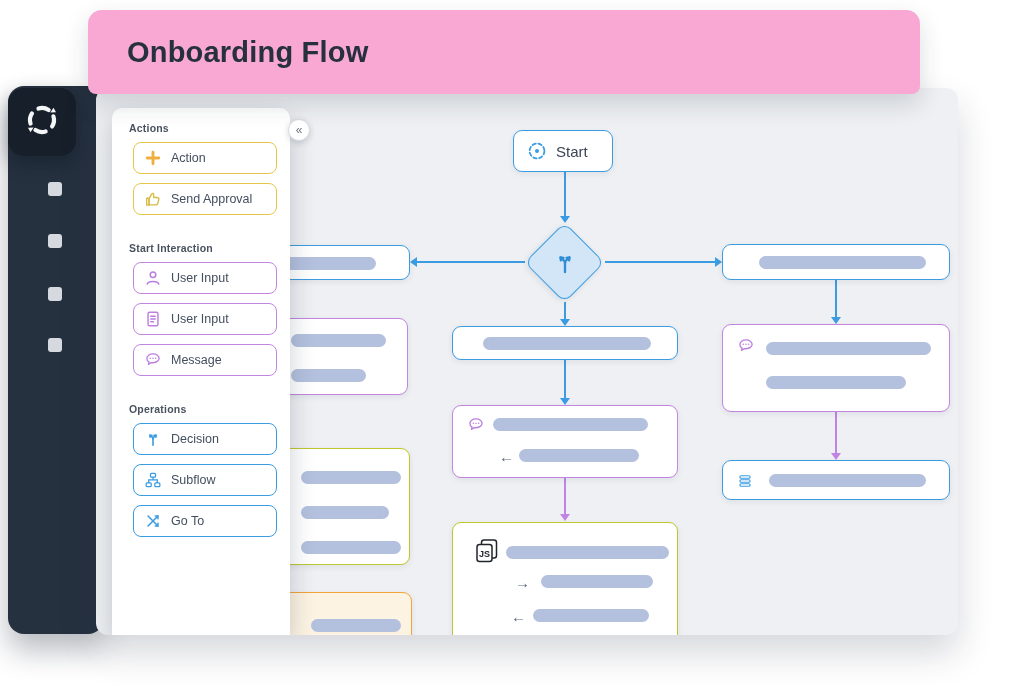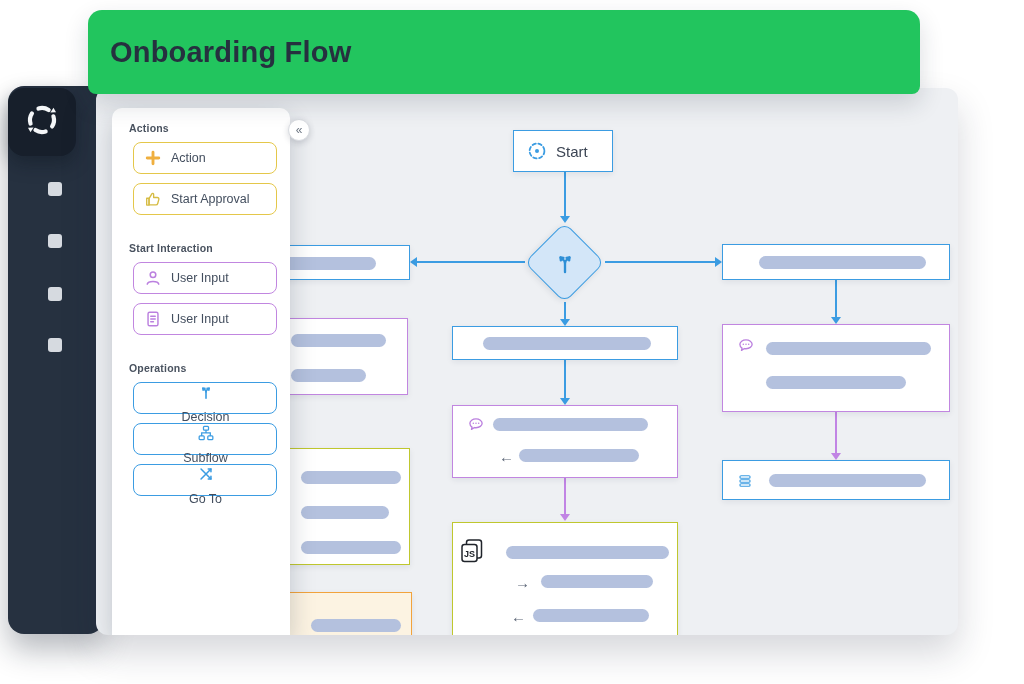--- a/index.html
+++ b/index.html
@@ -9,51 +9,51 @@
   
   .app-rail{position:absolute;left:8px;top:86px;width:96px;height:548px;background:#263140;
             border-radius:16px;box-shadow:0 16px 30px rgba(18,28,44,.30);z-index:1;}
   .logo-tile{position:absolute;left:8px;top:88px;width:68px;height:68px;background:#171f2b;
              border-radius:16px;display:flex;align-items:center;justify-content:center;z-index:2;
              box-shadow:0 8px 18px rgba(10,16,26,.35);}
   .logo-tile svg{width:40px;height:40px;}
   .rail-dot{position:absolute;left:40px;width:14px;height:14px;border-radius:3px;background:#d6dae0;}
 
   
-  .window-header{position:absolute;left:88px;top:10px;width:832px;height:84px;background:#22c55e;
+  .window-header{position:absolute;left:88px;top:10px;width:832px;height:84px;background:#f9a8d4;
                  border-radius:14px 14px 8px 8px;z-index:3;display:flex;align-items:center;
-                 padding-left:22px;box-sizing:border-box;box-shadow:0 10px 24px rgba(25,35,55,.16);}
+                 padding-left:39px;box-sizing:border-box;box-shadow:0 10px 24px rgba(25,35,55,.16);}
   .window-title{font-size:29px;font-weight:600;color:#26303f;letter-spacing:.2px;}
 
   
   .canvas-card{position:absolute;left:96px;top:88px;width:862px;height:547px;background:#eef0f3;
                border-radius:12px;z-index:2;overflow:hidden;box-shadow:0 18px 36px rgba(25,35,55,.18);}
 
   
   .palette{position:absolute;left:16px;top:20px;width:178px;height:527px;background:#ffffff;
            border-radius:10px 10px 0 0;box-shadow:0 10px 26px rgba(25,35,55,.22);z-index:6;
            padding:12px 13px 0 15px;box-sizing:border-box;}
   .pal-section-label{font-size:10.5px;font-weight:700;color:#49525f;letter-spacing:.2px;
                      margin:27px 0 8px 2px;}
   .pal-section-label.first{margin-top:2px;}
   .pal-item{height:32px;border:1.5px solid #ccc;border-radius:8px;background:#fff;display:flex;
             align-items:center;gap:9px;padding:0 9px 0 10px;margin:0 0 9px 6px;box-sizing:border-box;}
   .pal-label{font-size:12.5px;color:#434e5e;white-space:nowrap;}
   .icn{width:18px;height:18px;flex:none;display:inline-flex;}
   .icn svg{width:100%;height:100%;}
   .b-orange{border-color:#F2A94A;} .b-yellow{border-color:#E4C74A;}
-  .b-purple{border-color:#C186E0;} .b-blue{border-color:#3B9CE2;flex-direction:column;}
+  .b-purple{border-color:#C186E0;} .b-blue{border-color:#3B9CE2;}
 
   .collapse-btn{position:absolute;left:192px;top:31px;width:22px;height:22px;border-radius:50%;
                 background:#fff;border:1px solid #d9dce1;box-shadow:0 2px 6px rgba(25,35,55,.18);
                 z-index:7;display:flex;align-items:center;justify-content:center;
                 font-size:12px;color:#6d7683;line-height:1;padding-bottom:1px;box-sizing:border-box;}
 
   
-  .node{position:absolute;background:#fff;border:1.6px solid #3B9CE2;border-radius:0;
+  .node{position:absolute;background:#fff;border:1.6px solid #3B9CE2;border-radius:9px;
         box-shadow:0 2px 6px rgba(30,40,60,.08);z-index:2;box-sizing:border-box;}
   .node.purple{border-color:#C186E0;} .node.olive{border-color:#BFC72E;}
   .node.orange-fill{border-color:#F2A33C;background:#FCF3E2;}
   .bar{position:absolute;height:13px;border-radius:7px;background:#B4C1DE;}
   .glyph{position:absolute;font-size:15px;color:#5d6778;line-height:1;}
   .node-icn{position:absolute;display:inline-flex;}
   .node-icn svg{width:100%;height:100%;}
 
   .start-node{display:flex;align-items:center;gap:9px;padding-left:13px;}
   .start-lbl{font-size:15px;color:#3c4554;}
@@ -174,21 +174,21 @@
           <circle cx="10" cy="8.1" r=".85" fill="#BB80DF" stroke="none"></circle>
           <circle cx="13" cy="8.1" r=".85" fill="#BB80DF" stroke="none"></circle>
         </svg>
       </span>
       <div class="bar" style="left:40px;top:12px;width:155px"></div>
       <span class="glyph" style="left:46px;top:43px">←</span>
       <div class="bar" style="left:66px;top:43px;width:120px"></div>
     </div>
 
     <div class="node olive" style="left:356px;top:434px;width:226px;height:150px">
-      <span class="node-icn" style="left:5px;top:14px;width:28px;height:28px">
+      <span class="node-icn" style="left:20px;top:14px;width:28px;height:28px">
         <svg viewBox="0 0 28 28" fill="none" stroke="#20242b" stroke-width="1.5">
           <rect x="8.5" y="3" width="15" height="18" rx="2.5"></rect>
           <rect x="4" y="7.5" width="15" height="17" rx="2.5" fill="#ffffff"></rect>
           <text x="11.5" y="20" font-size="9" font-weight="700" fill="#20242b" stroke="none" text-anchor="middle">JS</text>
         </svg>
       </span>
       <div class="bar" style="left:53px;top:23px;width:163px"></div>
       <span class="glyph" style="left:62px;top:52px">→</span>
       <div class="bar" style="left:88px;top:52px;width:112px"></div>
       <span class="glyph" style="left:58px;top:86px">←</span>
@@ -242,21 +242,21 @@
         <span class="pal-label">Action</span>
       </div>
 
       <div class="pal-item b-yellow">
         <span class="icn">
           <svg viewBox="0 0 20 20" fill="none" stroke="#D6BC44" stroke-width="1.5" stroke-linejoin="round" stroke-linecap="round">
             <path d="M3 9.2h2.6v7.6H3z"></path>
             <path d="M5.6 16V9.6l3.1-5.3c.55-.95 2-.55 2 .55V8.3h4.1c1.15 0 1.95 1 1.7 2.05l-1.25 4.6c-.25.9-1.05 1.5-2 1.5H5.6z"></path>
           </svg>
         </span>
-        <span class="pal-label">Start Approval</span>
+        <span class="pal-label">Send Approval</span>
       </div>
 
       <div class="pal-section-label">Start Interaction</div>
 
       <div class="pal-item b-purple">
         <span class="icn">
           <svg viewBox="0 0 20 20" fill="none" stroke="#BB80DF" stroke-width="1.7" stroke-linecap="round">
             <circle cx="10" cy="6.4" r="3.1"></circle>
               <path d="M3.6 16.8c1-4 11.8-4 12.8 0"></path>
             </svg>
@@ -267,20 +267,31 @@
       <div class="pal-item b-purple">
         <span class="icn">
           <svg viewBox="0 0 20 20" fill="none" stroke="#BB80DF" stroke-width="1.6" stroke-linecap="round">
             <rect x="4.5" y="2.5" width="11" height="15" rx="1.8"></rect>
             <path d="M7.5 7h5M7.5 10h5M7.5 13h3"></path>
             </svg>
         </span>
         <span class="pal-label">User Input</span>
       </div>
 
+      <div class="pal-item b-purple">
+        <span class="icn">
+          <svg viewBox="0 0 20 20" fill="none" stroke="#BB80DF" stroke-width="1.5" stroke-linejoin="round">
+            <path d="M16.8 8.1c0 2.7-3 4.9-6.8 4.9-.6 0-1.2-.06-1.75-.17L5 14.9l.6-2.5C4 11.5 3.2 9.9 3.2 8.1c0-2.7 3-4.9 6.8-4.9s6.8 2.2 6.8 4.9z"></path>
+            <circle cx="7" cy="8.1" r=".85" fill="#BB80DF" stroke="none"></circle>
+            <circle cx="10" cy="8.1" r=".85" fill="#BB80DF" stroke="none"></circle>
+            <circle cx="13" cy="8.1" r=".85" fill="#BB80DF" stroke="none"></circle>
+          </svg>
+        </span>
+        <span class="pal-label">Message</span>
+      </div>
 
       <div class="pal-section-label">Operations</div>
 
       <div class="pal-item b-blue">
         <span class="icn">
           <svg viewBox="0 0 20 20" fill="none" stroke="#3B9CE2" stroke-width="1.8" stroke-linecap="round">
             <path d="M10 17V9.8"></path>
             <path d="M10 9.8C10 7.4 7.8 7.6 6.6 5.8"></path>
             <path d="M10 9.8C10 7.4 12.2 7.6 13.4 5.8"></path>
             <path d="M6.6 5.8l2.2.2M6.6 5.8l.2 2.2"></path>

